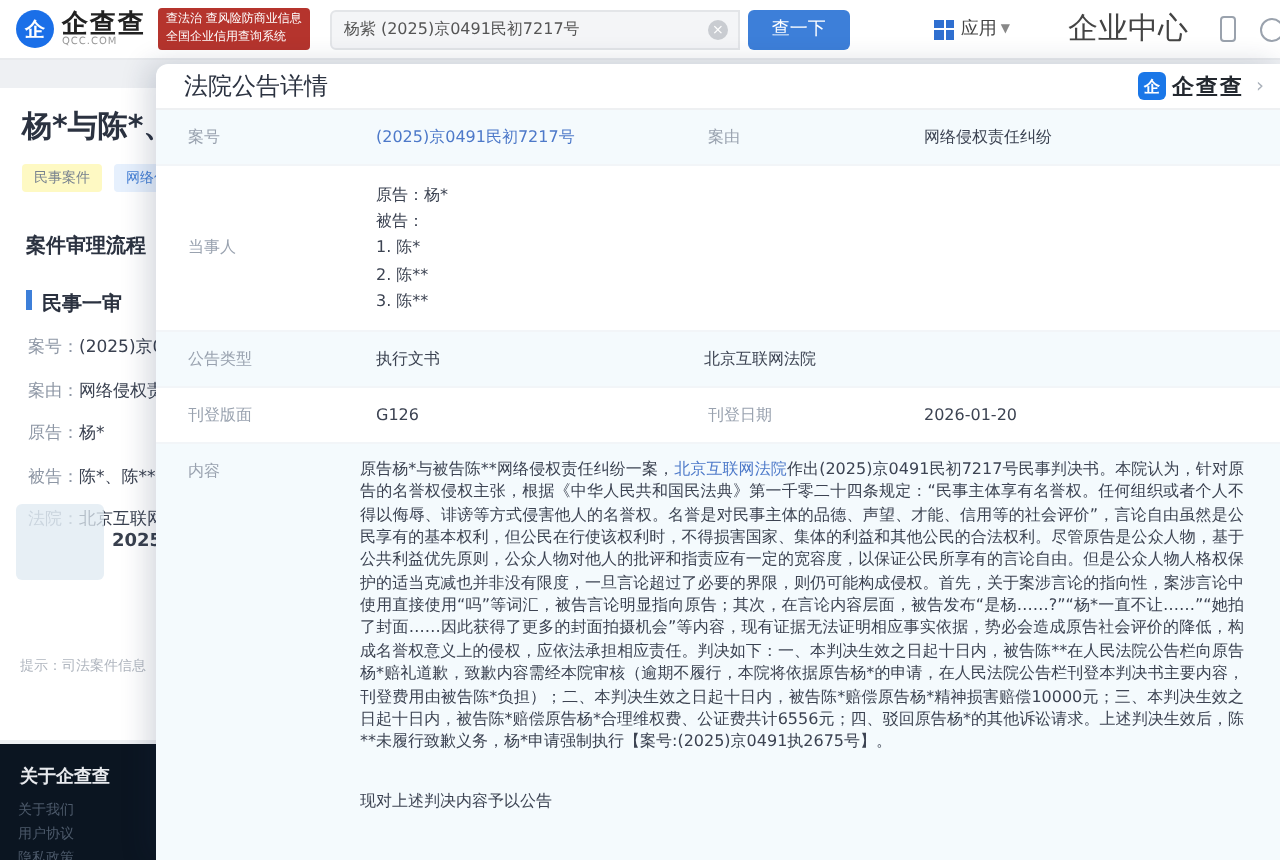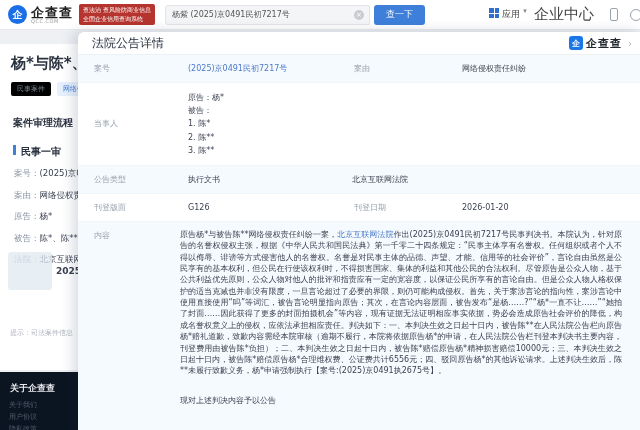--- a/index.html
+++ b/index.html
@@ -18,35 +18,35 @@
   .red-badge { margin-left:6px; background:#b5342d; color:#fff; font-size:6px; line-height:1.45;
                padding:2px 4px; border-radius:2px; white-space:nowrap; }
   .search-wrap { margin-left:10px; display:flex; align-items:center; }
   .search-input { width:205px; height:20px; background:#f4f5f7; border:1px solid #e3e5e8; border-radius:3px 0 0 3px;
                   font-size:8px; color:#555; padding:0 6px; outline:none; font-family:inherit; }
   .search-clear { width:10px; height:10px; margin-left:-16px; border-radius:50%; background:#c9ccd1; color:#fff;
                   font-size:7px; line-height:10px; text-align:center; z-index:2; }
   .search-btn { margin-left:10px; height:20px; padding:0 12px; background:#3d7fd9; color:#fff; border:none;
                 border-radius:3px; font-size:9px; cursor:pointer; font-family:inherit; }
   .topbar-right { margin-left:auto; display:flex; align-items:center; margin-right:4px; }
-  .apps { display:flex; font-size:9px; color:#444; margin-right:6px;font-family:Liberation Serif, serif; }
+  .apps { display:flex; align-items:center; font-size:9px; color:#444; margin-right:29px; }
   .grid-icon { width:10px; height:10px; margin-right:3px; display:grid; grid-template-columns:1fr 1fr; gap:1px; }
   .grid-icon span { background:#2f6fd0; }
   .caret { font-size:6px; color:#888; margin-left:2px; }
   .ent-center { font-size:15px; color:#444; margin-right:16px; }
   .phone-icon { width:8px; height:13px; border:1px solid #9aa2ad; border-radius:2px; margin-right:12px; }
   .partial-icon { width:12px; height:12px; border-radius:50%; border:1px solid #9aa2ad; margin-right:-6px; }
 
   
   .bgpage { position:absolute; left:0; top:30px; width:640px; height:400px; z-index:1; }
   .bg-card { position:absolute; left:0; top:14px; width:640px; height:326px; background:#fff; }
   .bg-title { position:absolute; left:11px; top:24px; font-size:15px; font-weight:bold; color:#2b3240; white-space:nowrap; }
   .bg-tags { position:absolute; left:11px; top:52px; display:flex; }
   .tag { font-size:7px; padding:2px 6px; border-radius:2px; margin-right:6px; white-space:nowrap; }
-  .tag-grey { background:#000000; color:#78828f; }
+  .tag-grey { background:#fef9c3; color:#78828f; }
   .tag-blue { background:#e6f0fd; color:#4680d6; }
   .bg-section { position:absolute; left:13px; top:86px; font-size:10px; font-weight:bold; color:#2b3240; white-space:nowrap; }
   .bg-stage { position:absolute; left:13px; top:115px; display:flex; align-items:flex-start; }
   .stage-bar { width:3px; height:10px; background:#3d7fd9; margin-right:5px; }
   .stage-text { font-size:10px; font-weight:bold; color:#2b3240; white-space:nowrap; }
   .bg-field { position:absolute; left:14px; font-size:8.5px; white-space:nowrap; }
   .bg-field .fl { color:#8e97a5; }
   .bg-field .fv { color:#3a4150; }
   .thumb-card { position:absolute; left:8px; top:222px; width:44px; height:38px; background:#dfe9f2; border-radius:3px; opacity:.75; }
   .timeline-date { position:absolute; left:56px; top:236px; font-size:9px; font-weight:bold; color:#39404e; white-space:nowrap; }

